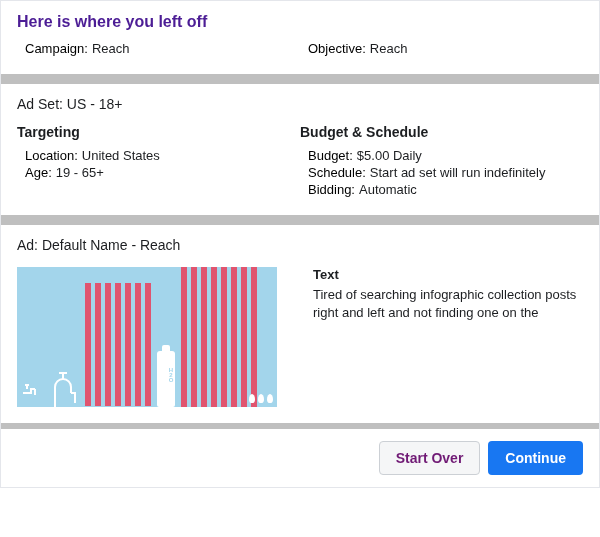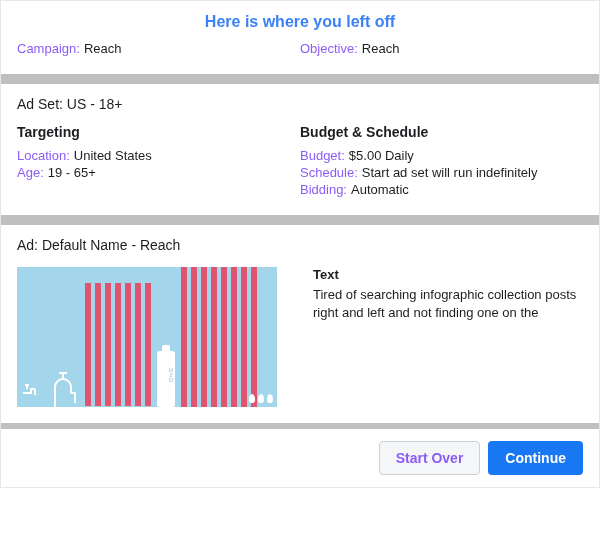--- a/index.html
+++ b/index.html
@@ -22,33 +22,33 @@
       height: 10px;
       background: #bfbfbf;
     }
     .divider-thin {
       height: 6px;
       background: #bfbfbf;
     }
     .header-title {
       font-size: 16px;
       font-weight: 700;
-      color: #3b82f6;
+      color: #4c1d95;
       margin-bottom: 10px;
-      text-align: center;
     }
     .two-col {
       display: flex;
     }
     .col {
       flex: 1;
     }
     .label {
-      color: #8b5cf6;
-      font-size: 13px;
+      color: #000000;
+      font-size: 13px;
+      margin-left: 8px;
     }
     .value {
       color: #1c1e21;
       font-size: 13px;
     }
     .row-pair {
       display: flex;
       margin-bottom: 2px;
     }
     .row-pair .label { margin-right: 4px; }
@@ -179,21 +179,21 @@
       font-size: 14px;
       font-weight: 600;
       border-radius: 4px;
       cursor: pointer;
       border: 1px solid transparent;
       font-family: inherit;
     }
     .btn-secondary {
       background: #f5f6f7;
       border: 1px solid #ccd0d5;
-      color: #8b5cf6;
+      color: #701a75;
     }
     .btn-primary {
       background: #1877f2;
       color: #fff;
     }
     .adset-title { font-size: 14px; font-weight:400; margin-bottom:12px;}
     .adset-title .label-strong { color:#1c1e21; }
     .ad-title { font-size:14px; font-weight:400; margin-bottom:14px;}
   </style>
 </head>

